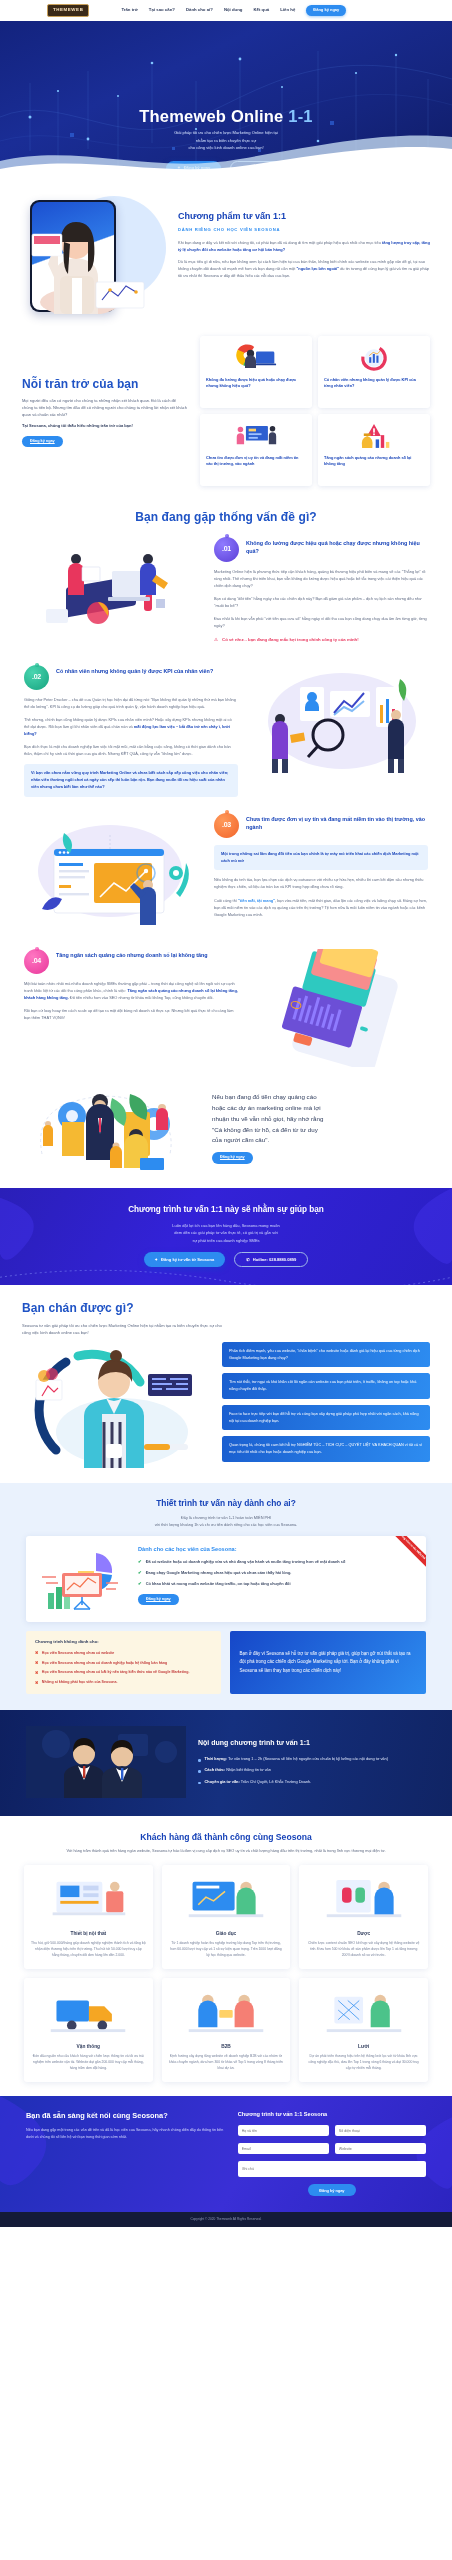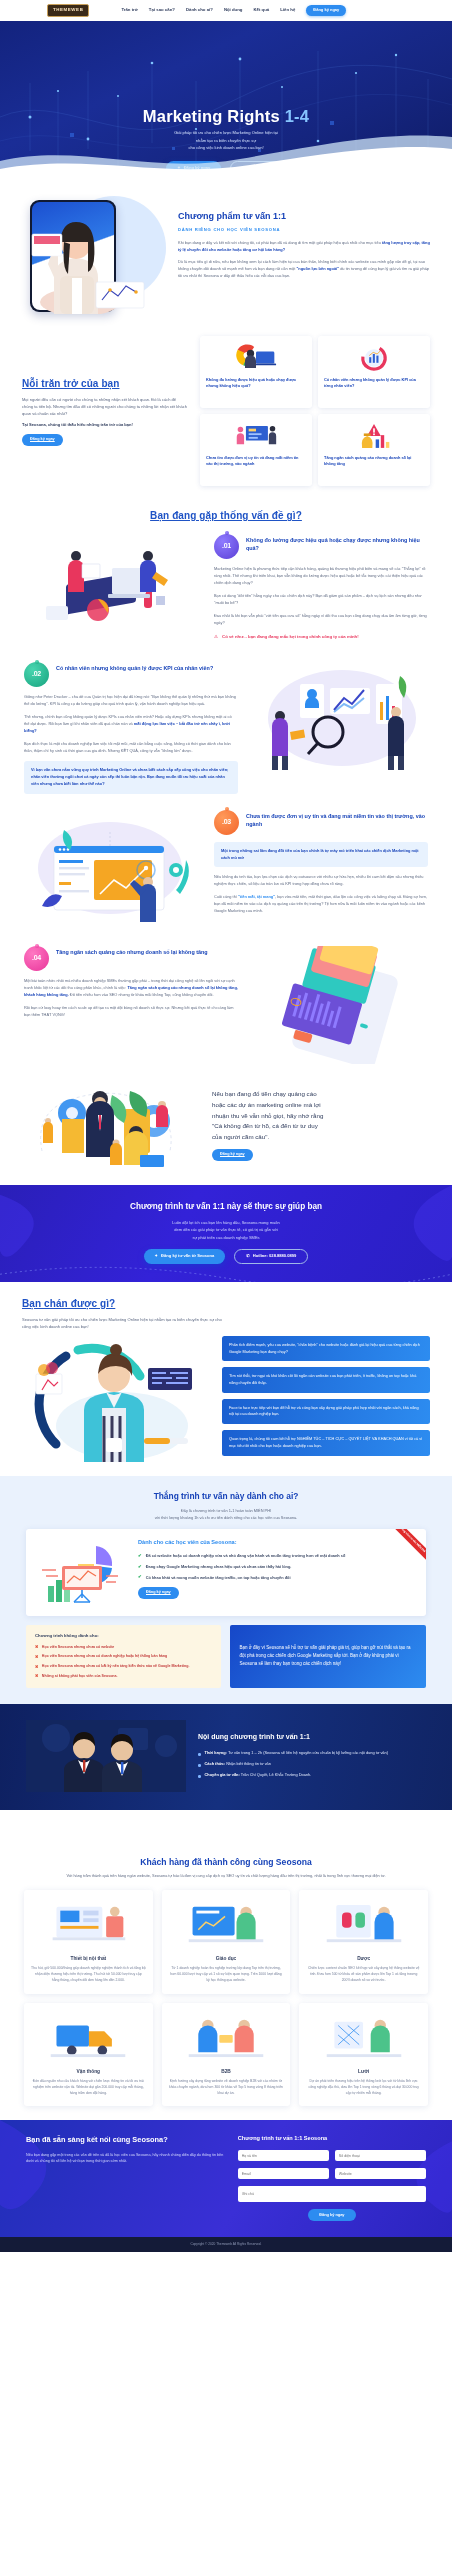--- a/index.html
+++ b/index.html
@@ -52,21 +52,21 @@
   .btn-primary {
     background:#2d8cf0; color:#fff; border-radius:10px; padding:3.4px 11px;
     font-size:4.1px; font-weight:600; display:flex; align-items:center; gap:3px;
     box-shadow:0 2px 6px rgba(0,80,200,.4);
   }
   .btn-outline {
     border:.8px solid #9fb8e8; color:#fff; border-radius:10px; padding:3.4px 11px;
     font-size:4.1px; font-weight:600; display:flex; align-items:center; gap:3px;
   }
   .wave { position:absolute; left:0; bottom:-1px; width:452px; display:block; }
-  h2.sec-title { font-size:10px; color:#1f53c5; font-weight:700; letter-spacing:.1px;text-decoration:underline; }
+  h2.sec-title { font-size:12px; color:#1f53c5; font-weight:700; letter-spacing:.1px; }
   h2.center { text-align:center; }
   p.body { font-size:4.05px; color:#5a6680; line-height:1.75; margin-top:4px; }
   .blue-link-btn {
     display:inline-block; background:#2d8cf0; color:#fff; border-radius:9px;
     padding:3px 8px; font-size:3.8px; font-weight:600; margin-top:6px;
   }
 
   
   .program { display:flex; gap:10px; padding:18px 18px 6px; }
   .program .art { width:150px; flex:none; position:relative; height:120px; }
@@ -190,21 +190,21 @@
   }
   .content-dark .ppl { width:160px; flex:none; height:72px; position:relative; }
   .content-dark .txt { flex:1; color:#fff; }
   .content-dark h3 { font-size:7px; font-weight:700; }
   .content-dark ul { list-style:none; margin-top:7px; display:flex; flex-direction:column; gap:4.5px; }
   .content-dark li { font-size:3.9px; line-height:1.7; color:#e3ebff; display:flex; gap:4px; }
   .content-dark li b { color:#fff; }
   .dot { width:2.5px; height:2.5px; border-radius:50%; background:#7fb4ff; margin-top:3px; flex:none; }
 
   
-  .cust { padding:15px 24px 14px; text-align:center;margin-top:31px; }
+  .cust { padding:15px 24px 14px; text-align:center; }
   .cust h2 { font-size:8.6px; color:#1743b8; font-weight:700; }
   .cust .lead { font-size:3.85px; color:#5f6a82; line-height:1.8; margin-top:4px; }
   .cgrid { display:grid; grid-template-columns:repeat(3,1fr); gap:9px; margin-top:10px; }
   .cc { background:#fff; border-radius:3px; box-shadow:0 1px 6px rgba(40,70,150,.12); padding:8px 7px 10px; }
   .cc .pic { height:52px; display:flex; align-items:center; justify-content:center; }
   .cc h5 { font-size:4.8px; color:#2f3c5c; font-weight:700; margin-top:5px; }
   .cc p { font-size:3.4px; color:#76819a; line-height:1.7; margin-top:4px; }
 
   
   .ffoot {
@@ -281,21 +281,21 @@
           <circle cx="428" cy="142" r="1.4"></circle>
       </g>
       <g fill="#2f63d8" opacity=".7">
         <rect x="70" y="112" width="4" height="4"></rect>
           <rect x="172" y="126" width="3" height="3"></rect>
         <rect x="330" y="100" width="4" height="4"></rect>
           <rect x="258" y="128" width="3" height="3"></rect>
       </g>
     </svg>
     <h1>
-      <span>Marketing Rights </span><em>1-4</em>
+      <span>Themeweb Online </span><em>1-1</em>
     </h1>
     <div class="sub">
       <div>Giải pháp tối ưu cho chiến lược Marketing Online hiện tại</div>
       <div>nhằm tạo ra biến chuyển thực sự</div>
       <div>cho công việc kinh doanh online của bạn!</div>
     </div>
     <div class="btns">
       <div class="btn-primary">
         <span>✦</span>
         <span>Đăng ký ngay</span>
@@ -603,21 +603,21 @@
       <a class="blue-link-btn" href="#">Đăng ký ngay</a>
     </div>
   </div>
 
   <div class="band">
     <svg style="position:absolute;inset:0;width:452px;height:100%" viewBox="0 0 452 100" preserveAspectRatio="none">
       <path d="M0 10 q50 18 26 48 q-20 26 -26 10Z" fill="#4030e8" opacity=".5"></path>
       <path d="M452 0 q-60 30 -26 64 q22 22 26 10Z" fill="#4030e8" opacity=".5"></path>
       <path d="M0 92 q110 -16 226 4 q116 20 226 -4" fill="none" stroke="#8f9dff" stroke-width=".5" stroke-dasharray="2 3"></path>
     </svg>
-    <h2>Chương trình tư vấn 1:1 này sẽ thực sự giúp bạn</h2>
+    <h2>Chương trình tư vấn 1:1 này sẽ nhằm sự giúp bạn</h2>
     <p>Luôn đặt lợi ích của bạn lên hàng đầu, Seosona mong muốn</p>
     <p style="margin-top:0">đem đến các giải pháp tư vấn thực tế, có giá trị và gắn với</p>
     <p style="margin-top:0">sự phát triển của doanh nghiệp SMEs</p>
     <div class="btns">
       <div class="btn-primary">
         <span>✦</span>
         <span>Đăng ký tư vấn từ Seosona</span>
       </div>
       <div class="btn-outline">
         <span>✆</span>
@@ -669,21 +669,21 @@
       <div class="list">
         <div class="bitem">Phân tích điểm mạnh, yếu của website, "chẩn bệnh" cho website hoặc đánh giá lại hiệu quả của từng chiến dịch Google Marketing bạn đang chạy?</div>
         <div class="bitem">Tìm nút thắt, trở ngại và khó khăn cốt lõi ngăn cản website của bạn phát triển, ít traffic, không on top hoặc khả năng chuyển đổi thấp.</div>
         <div class="bitem">Face to face trực tiếp với bạn để hỗ trợ và cùng bạn xây dựng giải pháp phù hợp nhất với ngân sách, khả năng nội tại của doanh nghiệp bạn.</div>
         <div class="bitem">Quan trọng là, chúng tôi cam kết hỗ trợ NGHIÊM TÚC – TÍCH CỰC – QUYẾT LIỆT VÀ KHÁCH QUAN vì tất cả vì mục tiêu tốt nhất cho bạn hoặc doanh nghiệp của bạn.</div>
       </div>
     </div>
   </div>
 
   <div class="forwhom">
-    <h2>Thắng trình tư vấn này dành cho ai?</h2>
+    <h2>Thiết trình tư vấn này dành cho ai?</h2>
     <div class="lead">Đây là chương trình tư vấn 1-1 hoàn toàn MIỄN PHÍ</div>
     <div class="lead" style="margin-top:0">với thời lượng khoảng 1h và chỉ ưu tiên dành riêng cho các học viên của Seosona.</div>
 
     <div class="wcard">
       <div class="ribbon">Chương trình tư vấn MIỄN PHÍ</div>
       <div class="pic">
         <svg viewBox="0 0 90 66" width="90" height="66">
           <path d="M58 8 a18 18 0 0 1 16 20 L58 26Z" fill="#8f7bff"></path>
           <path d="M74 30 a18 18 0 0 1 -16 16 L58 28Z" fill="#2d8cf0"></path>
           <path d="M56 46 a18 18 0 0 1 -16 -20 L56 26Z" fill="#ffd166"></path>

